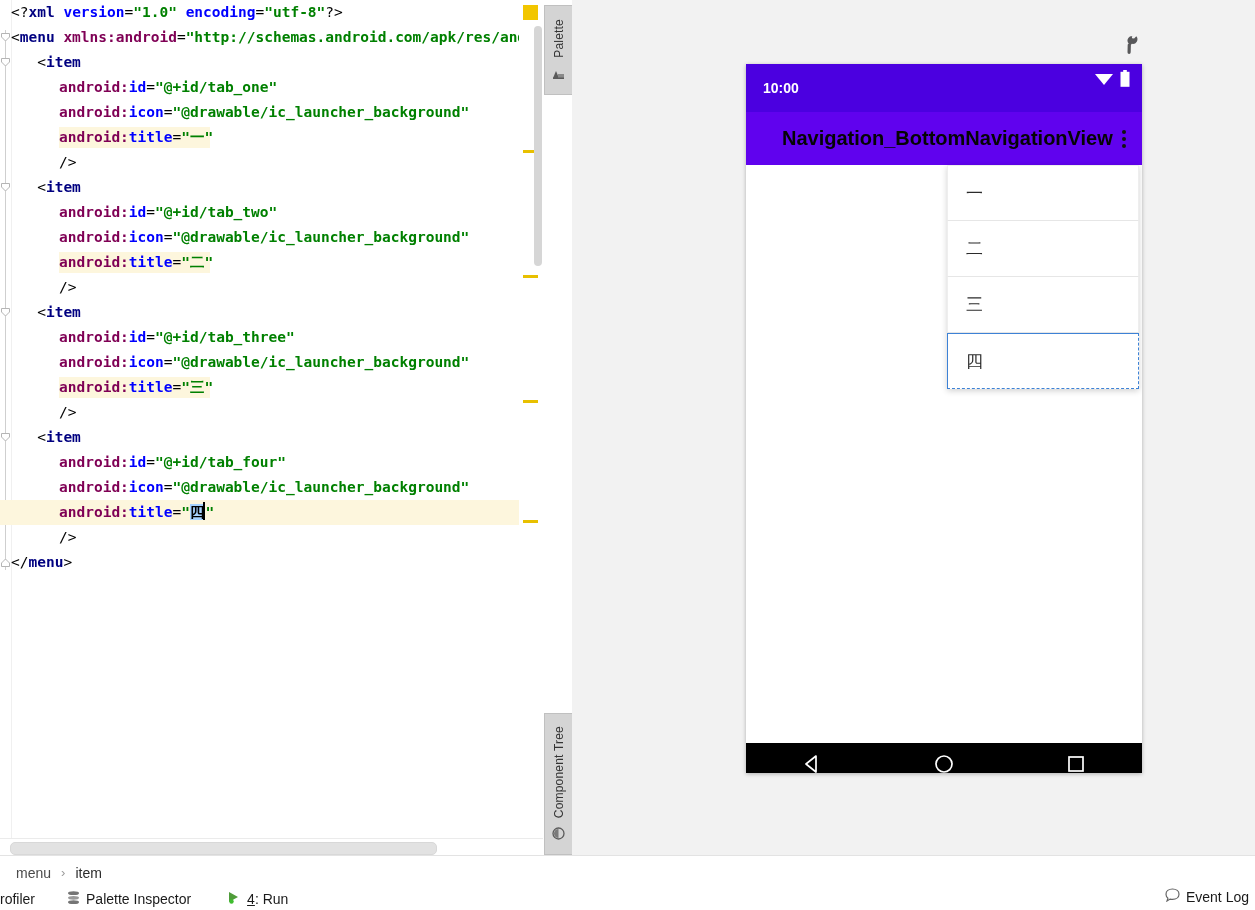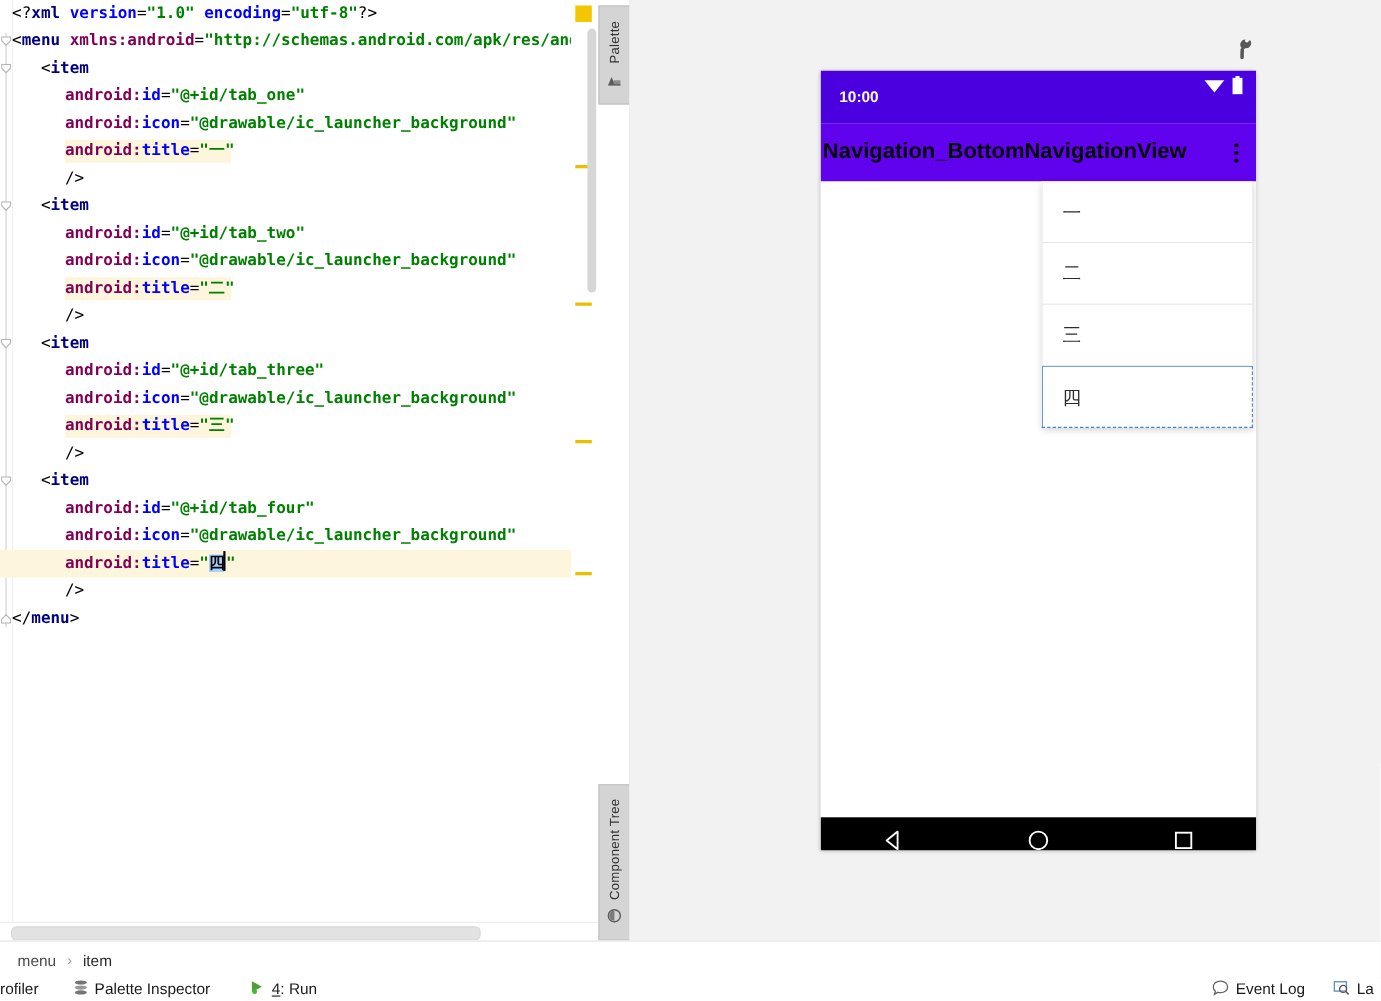--- a/index.html
+++ b/index.html
@@ -125,21 +125,21 @@
   }
   .dev-sysicons {
     position: absolute; right: 12px; top: 0; height: 32px;
     display: flex; align-items: center; gap: 6px;
   }
   .dev-appbar {
     position: relative; height: 53px; background: #6002ee;
     display: flex; align-items: center;
   }
   .dev-appbar-title {
-    color: #050505; font-size: 20px; font-weight: bold; margin-left: 2px;
+    color: #050505; font-size: 20px; font-weight: bold; margin-left: 36px;
     font-family: "Liberation Sans", sans-serif;
   }
   .dev-overflow {
     position: absolute; right: 16px; top: 50%; transform: translateY(-50%);
     display: flex; flex-direction: column; gap: 3px; align-items: center;
   }
   .dot3 { width: 4px; height: 4px; border-radius: 50%; background: #111; }
 
   .dev-body {
     position: relative; height: 578px; background: #ffffff;
@@ -189,21 +189,21 @@
     position: absolute; left: 0; top: 888px; width: 1255px; height: 22px;
     background: #ffffff;
     display: flex; align-items: center;
   }
   .sb-item {
     display: flex; align-items: center; gap: 6px;
     font-size: 14px; color: #1a1a1a;
   }
   .sb-right {
     position: absolute; right: 0; top: 0; height: 22px;
-    display: flex; align-items: center; gap: 26px; padding-right: 6px;
+    display: flex; align-items: flex-end; gap: 26px; padding-right: 6px; flex-direction: column;
   }
   .underline-u { text-decoration: underline; }
 </style>
 </head>
 <body>
 
 <div id="root">
 
   <div class="editor-pane">
 

